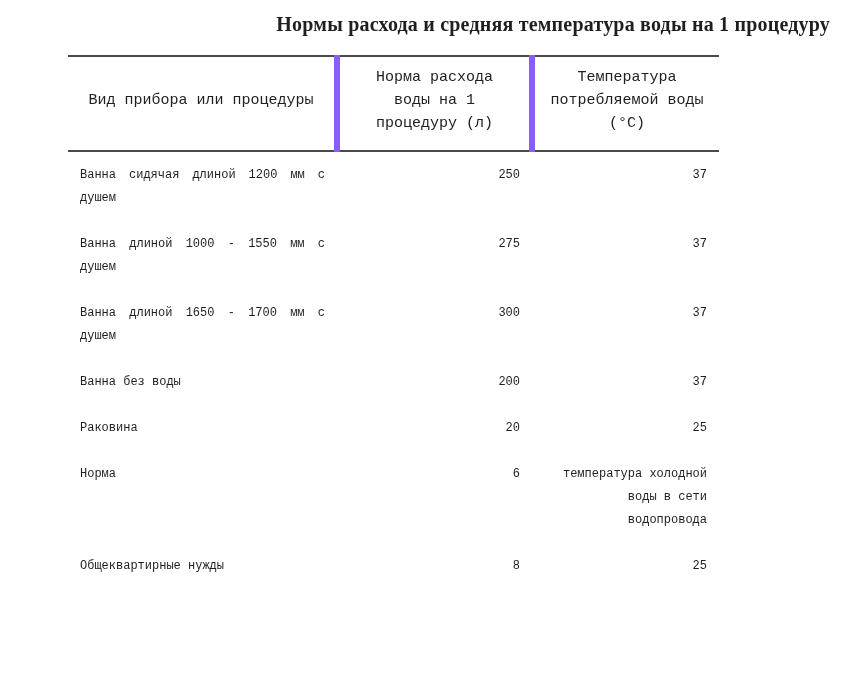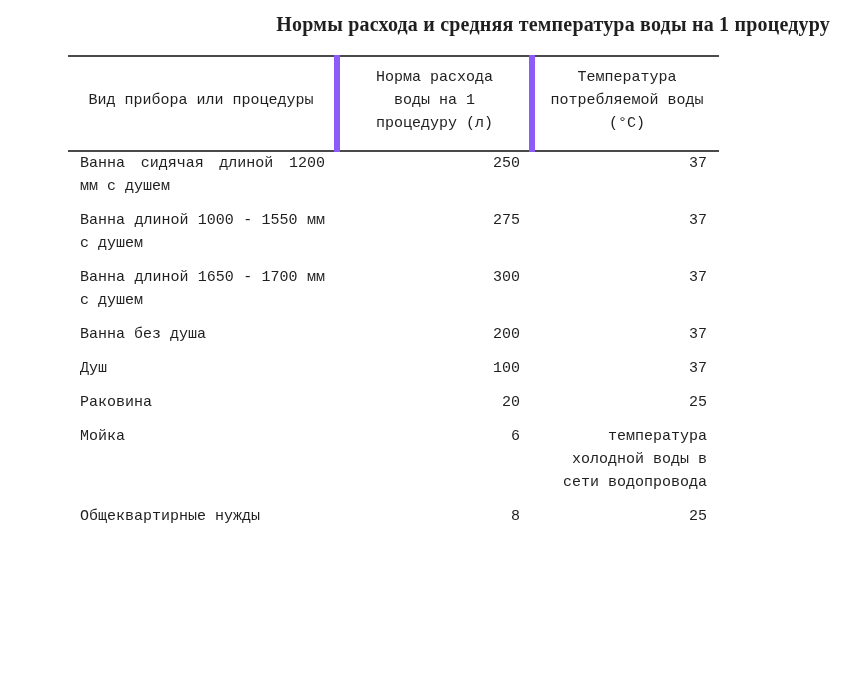--- a/index.html
+++ b/index.html
@@ -45,24 +45,24 @@
     text-align: center;
     vertical-align: middle;
     padding: 9px 14px 15px 14px;
     height: 44px;
     box-sizing: content-box;
   }
   thead th.sep {
     border-left: 6px solid #8b5cf6;
   }
   tbody td {
-    font-size: 15px;
+    font-size: 12px;
     line-height: 23px;
     vertical-align: top;
-    padding: 0 12px 11px 12px;
+    padding: 12px 12px 11px 12px;
   }
   td.cell-device {
     text-align: justify;
   }
   td.cell-norm,
   td.cell-temp {
     text-align: right;
   }
 </style>
 </head>
@@ -94,36 +94,31 @@
         <td class="cell-device">Ванна длиной 1000 - 1550 мм с душем</td>
         <td class="cell-norm">275</td>
         <td class="cell-temp">37</td>
       </tr>
       <tr>
         <td class="cell-device">Ванна длиной 1650 - 1700 мм с душем</td>
         <td class="cell-norm">300</td>
         <td class="cell-temp">37</td>
       </tr>
       <tr>
-        <td class="cell-device">Ванна без душа</td>
+        <td class="cell-device">Ванна без воды</td>
         <td class="cell-norm">200</td>
-        <td class="cell-temp">37</td>
-      </tr>
-      <tr>
-        <td class="cell-device">Душ</td>
-        <td class="cell-norm">100</td>
         <td class="cell-temp">37</td>
       </tr>
       <tr>
         <td class="cell-device">Раковина</td>
         <td class="cell-norm">20</td>
         <td class="cell-temp">25</td>
       </tr>
       <tr>
-        <td class="cell-device">Мойка</td>
+        <td class="cell-device">Норма</td>
         <td class="cell-norm">6</td>
         <td class="cell-temp">температура холодной воды в сети водопровода</td>
       </tr>
       <tr>
         <td class="cell-device">Общеквартирные нужды</td>
         <td class="cell-norm">8</td>
         <td class="cell-temp">25</td>
       </tr>
     </tbody>
   </table>

